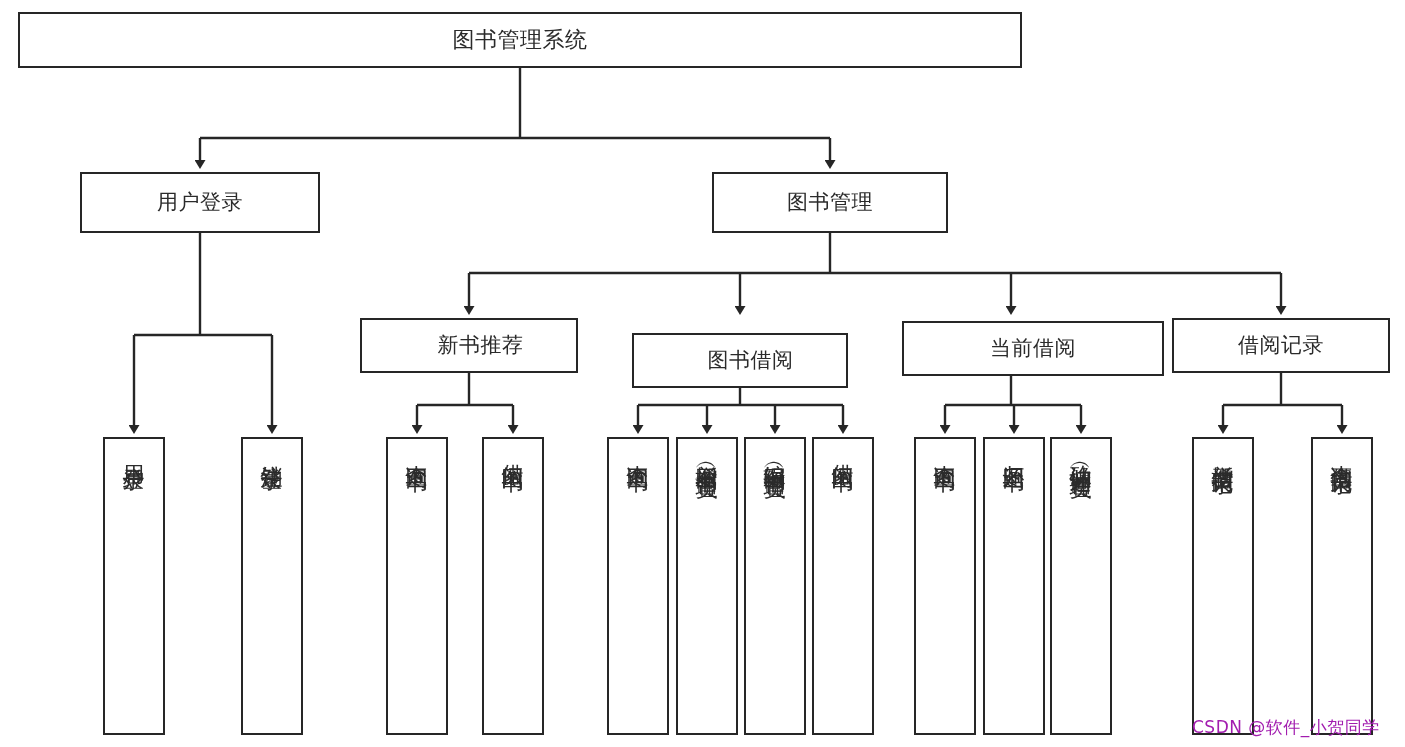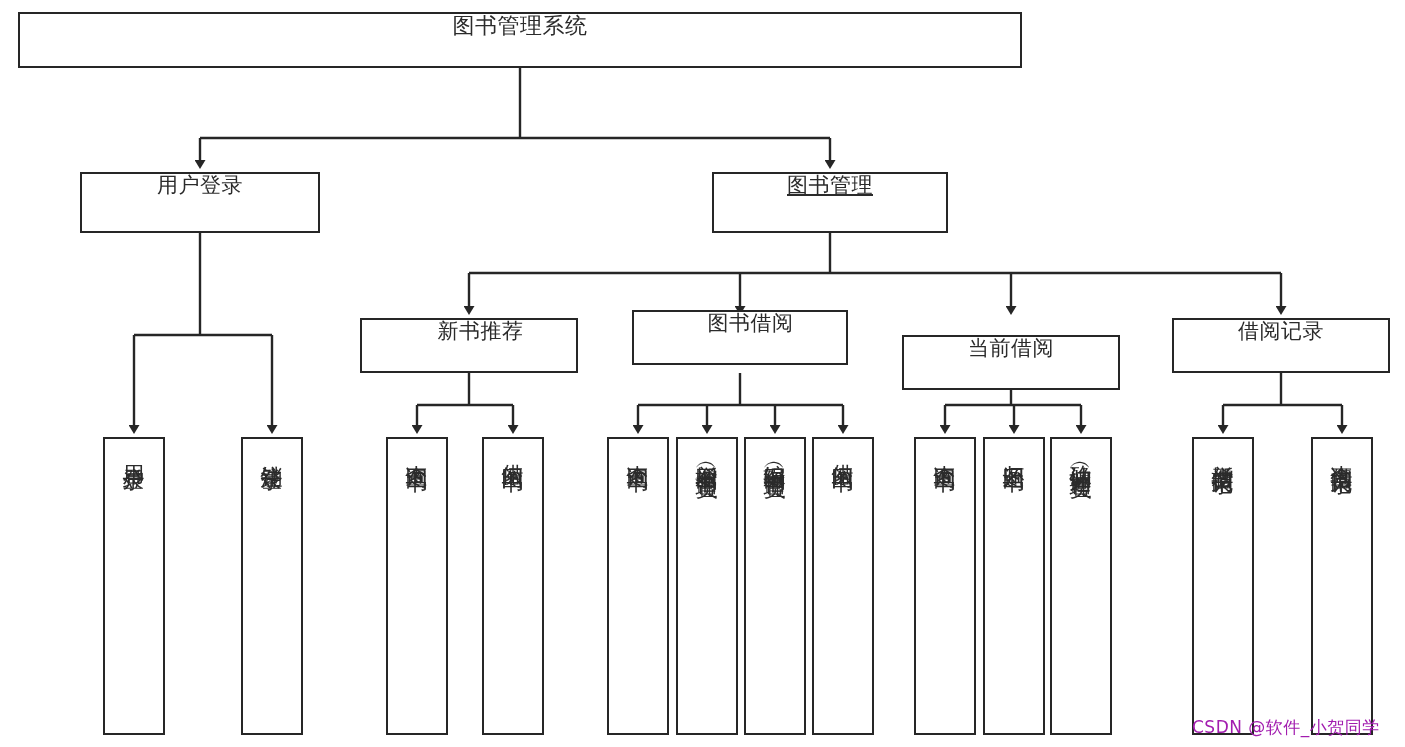--- a/index.html
+++ b/index.html
@@ -22,21 +22,21 @@
     width: 1405px;
     height: 747px;
     pointer-events: none;
   }
   .node {
     position: absolute;
     box-sizing: border-box;
     border: 2px solid #262626;
     background: #ffffff;
     display: flex;
-    align-items: flex-start;
+    align-items: center;
     justify-content: center;
     color: #2b2b2b;
   }
   .node-h {
     font-size: 21px;
     letter-spacing: 0.5px;
     line-height: 1.1;
   }
   .node-root {
     font-size: 22px;
@@ -118,31 +118,31 @@
     </g>
   </svg>
 
   <div class="node node-h node-root" style="left:18px; top:12px; width:1004px; height:56px;">
     <span>图书管理系统</span>
   </div>
 
   <div class="node node-h" style="left:80px; top:172px; width:240px; height:61px;">
     <span>用户登录</span>
   </div>
-  <div class="node node-h" style="left:712px; top:172px; width:236px; height:61px;text-decoration:underline;">
+  <div class="node node-h" style="left:712px; top:172px; width:236px; height:61px;">
     <span>图书管理</span>
   </div>
 
   <div class="node node-h" style="left:360px; top:318px; width:218px; height:55px;padding-left:23px;">
     <span>新书推荐</span>
   </div>
-  <div class="node node-h" style="left:632px; top:310px; width:216px; height:55px;padding-left:21px;">
+  <div class="node node-h" style="left:632px; top:333px; width:216px; height:55px;padding-left:21px;">
     <span>图书借阅</span>
   </div>
-  <div class="node node-h" style="left:902px; top:335px; width:218px; height:55px;">
+  <div class="node node-h" style="left:902px; top:321px; width:262px; height:55px;">
     <span>当前借阅</span>
   </div>
   <div class="node node-h" style="left:1172px; top:318px; width:218px; height:55px;">
     <span>借阅记录</span>
   </div>
 
   <div class="node node-v" style="left:103px; top:437px; width:62px; height:298px;">
     <span class="vtext">用户登录</span>
   </div>
   <div class="node node-v" style="left:241px; top:437px; width:62px; height:298px;">

